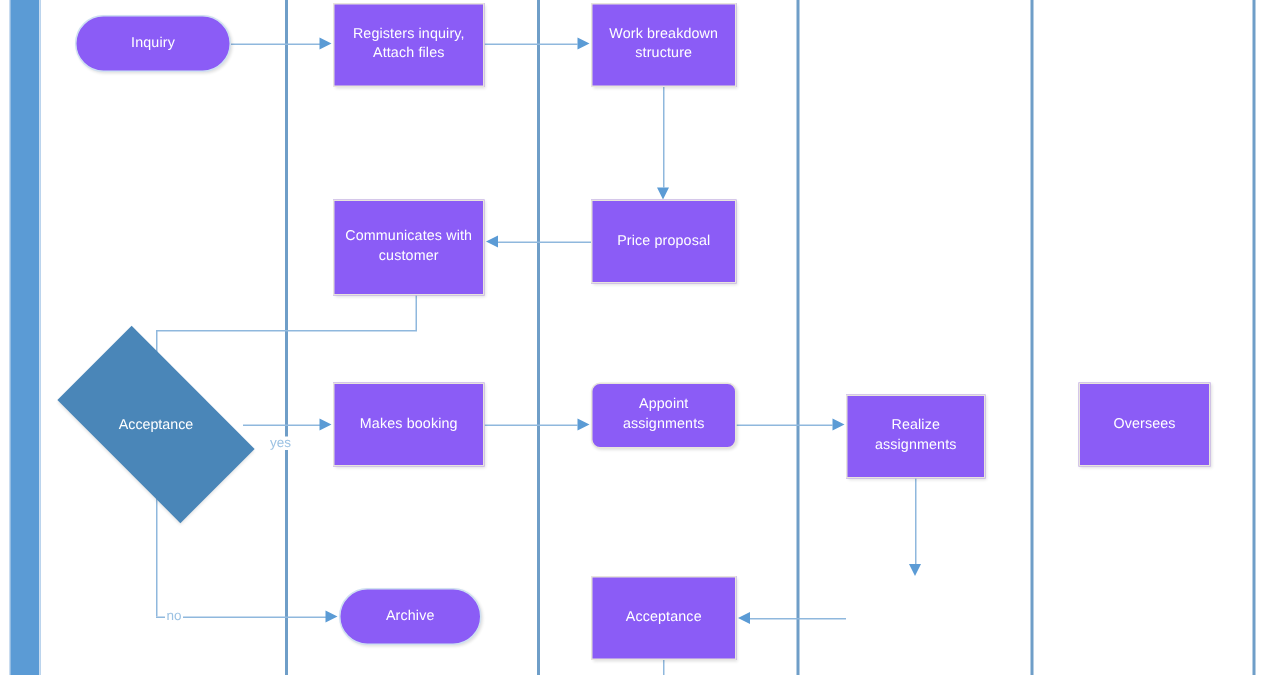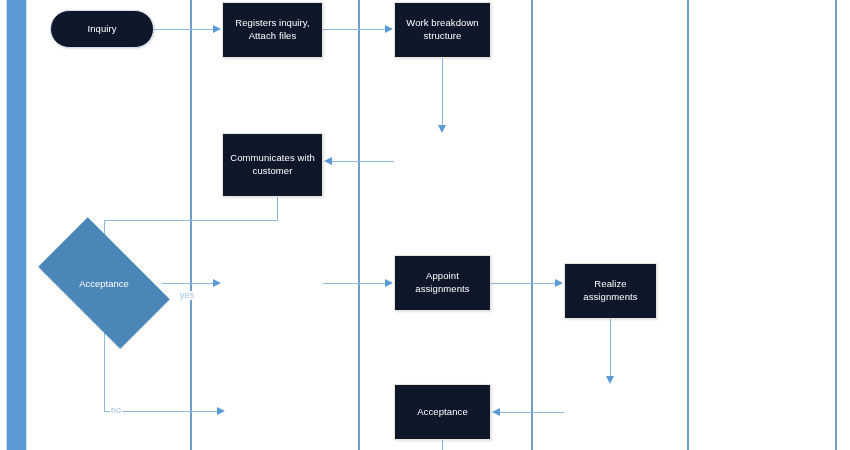--- a/index.html
+++ b/index.html
@@ -26,21 +26,21 @@
   }
   .lane-divider {
     position: absolute;
     width: 2px;
     background: #6f9ec8;
   }
   
   .node {
     position: absolute;
     box-sizing: border-box;
-    background: #0f172a;
+    background: #8b5cf6;
     border: 1px solid #e8e4dc;
     color: #ffffff;
     display: flex;
     align-items: center;
     justify-content: center;
     text-align: center;
     font-size: 9.5px;
     line-height: 1.35;
     letter-spacing: .1px;
     padding: 6px 4px;
@@ -177,42 +177,54 @@
   <div class="node" style="left:222px; top:2px; width:101px; height:56px;">
     <span class="label">Registers inquiry,
 Attach files</span>
   </div>
 
   <div class="node" style="left:394px; top:2px; width:97px; height:56px;">
     <span class="label">Work breakdown
 structure</span>
   </div>
 
+  <div class="node" style="left:394px; top:133px; width:97px; height:56px;">
+    <span class="label">Price proposal</span>
+  </div>
 
   <div class="node" style="left:222px; top:133px; width:101px; height:64px;">
     <span class="label">Communicates with
 customer</span>
   </div>
 
   <div class="decision" style="left:46px; top:248px; width:116px; height:70px;">
     <span class="dia"></span>
     <span class="label">Acceptance</span>
   </div>
 
-
-  <div class="node" style="left:394px; top:255px; width:97px; height:56px;">
+  <div class="node" style="left:222px; top:255px; width:101px; height:56px;">
+    <span class="label">Makes booking</span>
+  </div>
+
+  <div class="node" style="left:394px; top:255px; width:97px; height:44px;border-radius:6px;">
     <span class="label">Appoint
 assignments</span>
   </div>
 
   <div class="node" style="left:564px; top:263px; width:93px; height:56px;">
     <span class="label">Realize
 assignments</span>
   </div>
 
-
+  <div class="node" style="left:719px; top:255px; width:88px; height:56px;">
+    <span class="label">Oversees</span>
+  </div>
+
+  <div class="node terminator" style="left:226px; top:392px; width:95px; height:38px;">
+    <span class="label">Archive</span>
+  </div>
 
   <div class="node" style="left:394px; top:384px; width:97px; height:56px;">
     <span class="label">Acceptance</span>
   </div>
 
 
 </div>
 
 </body></html>

